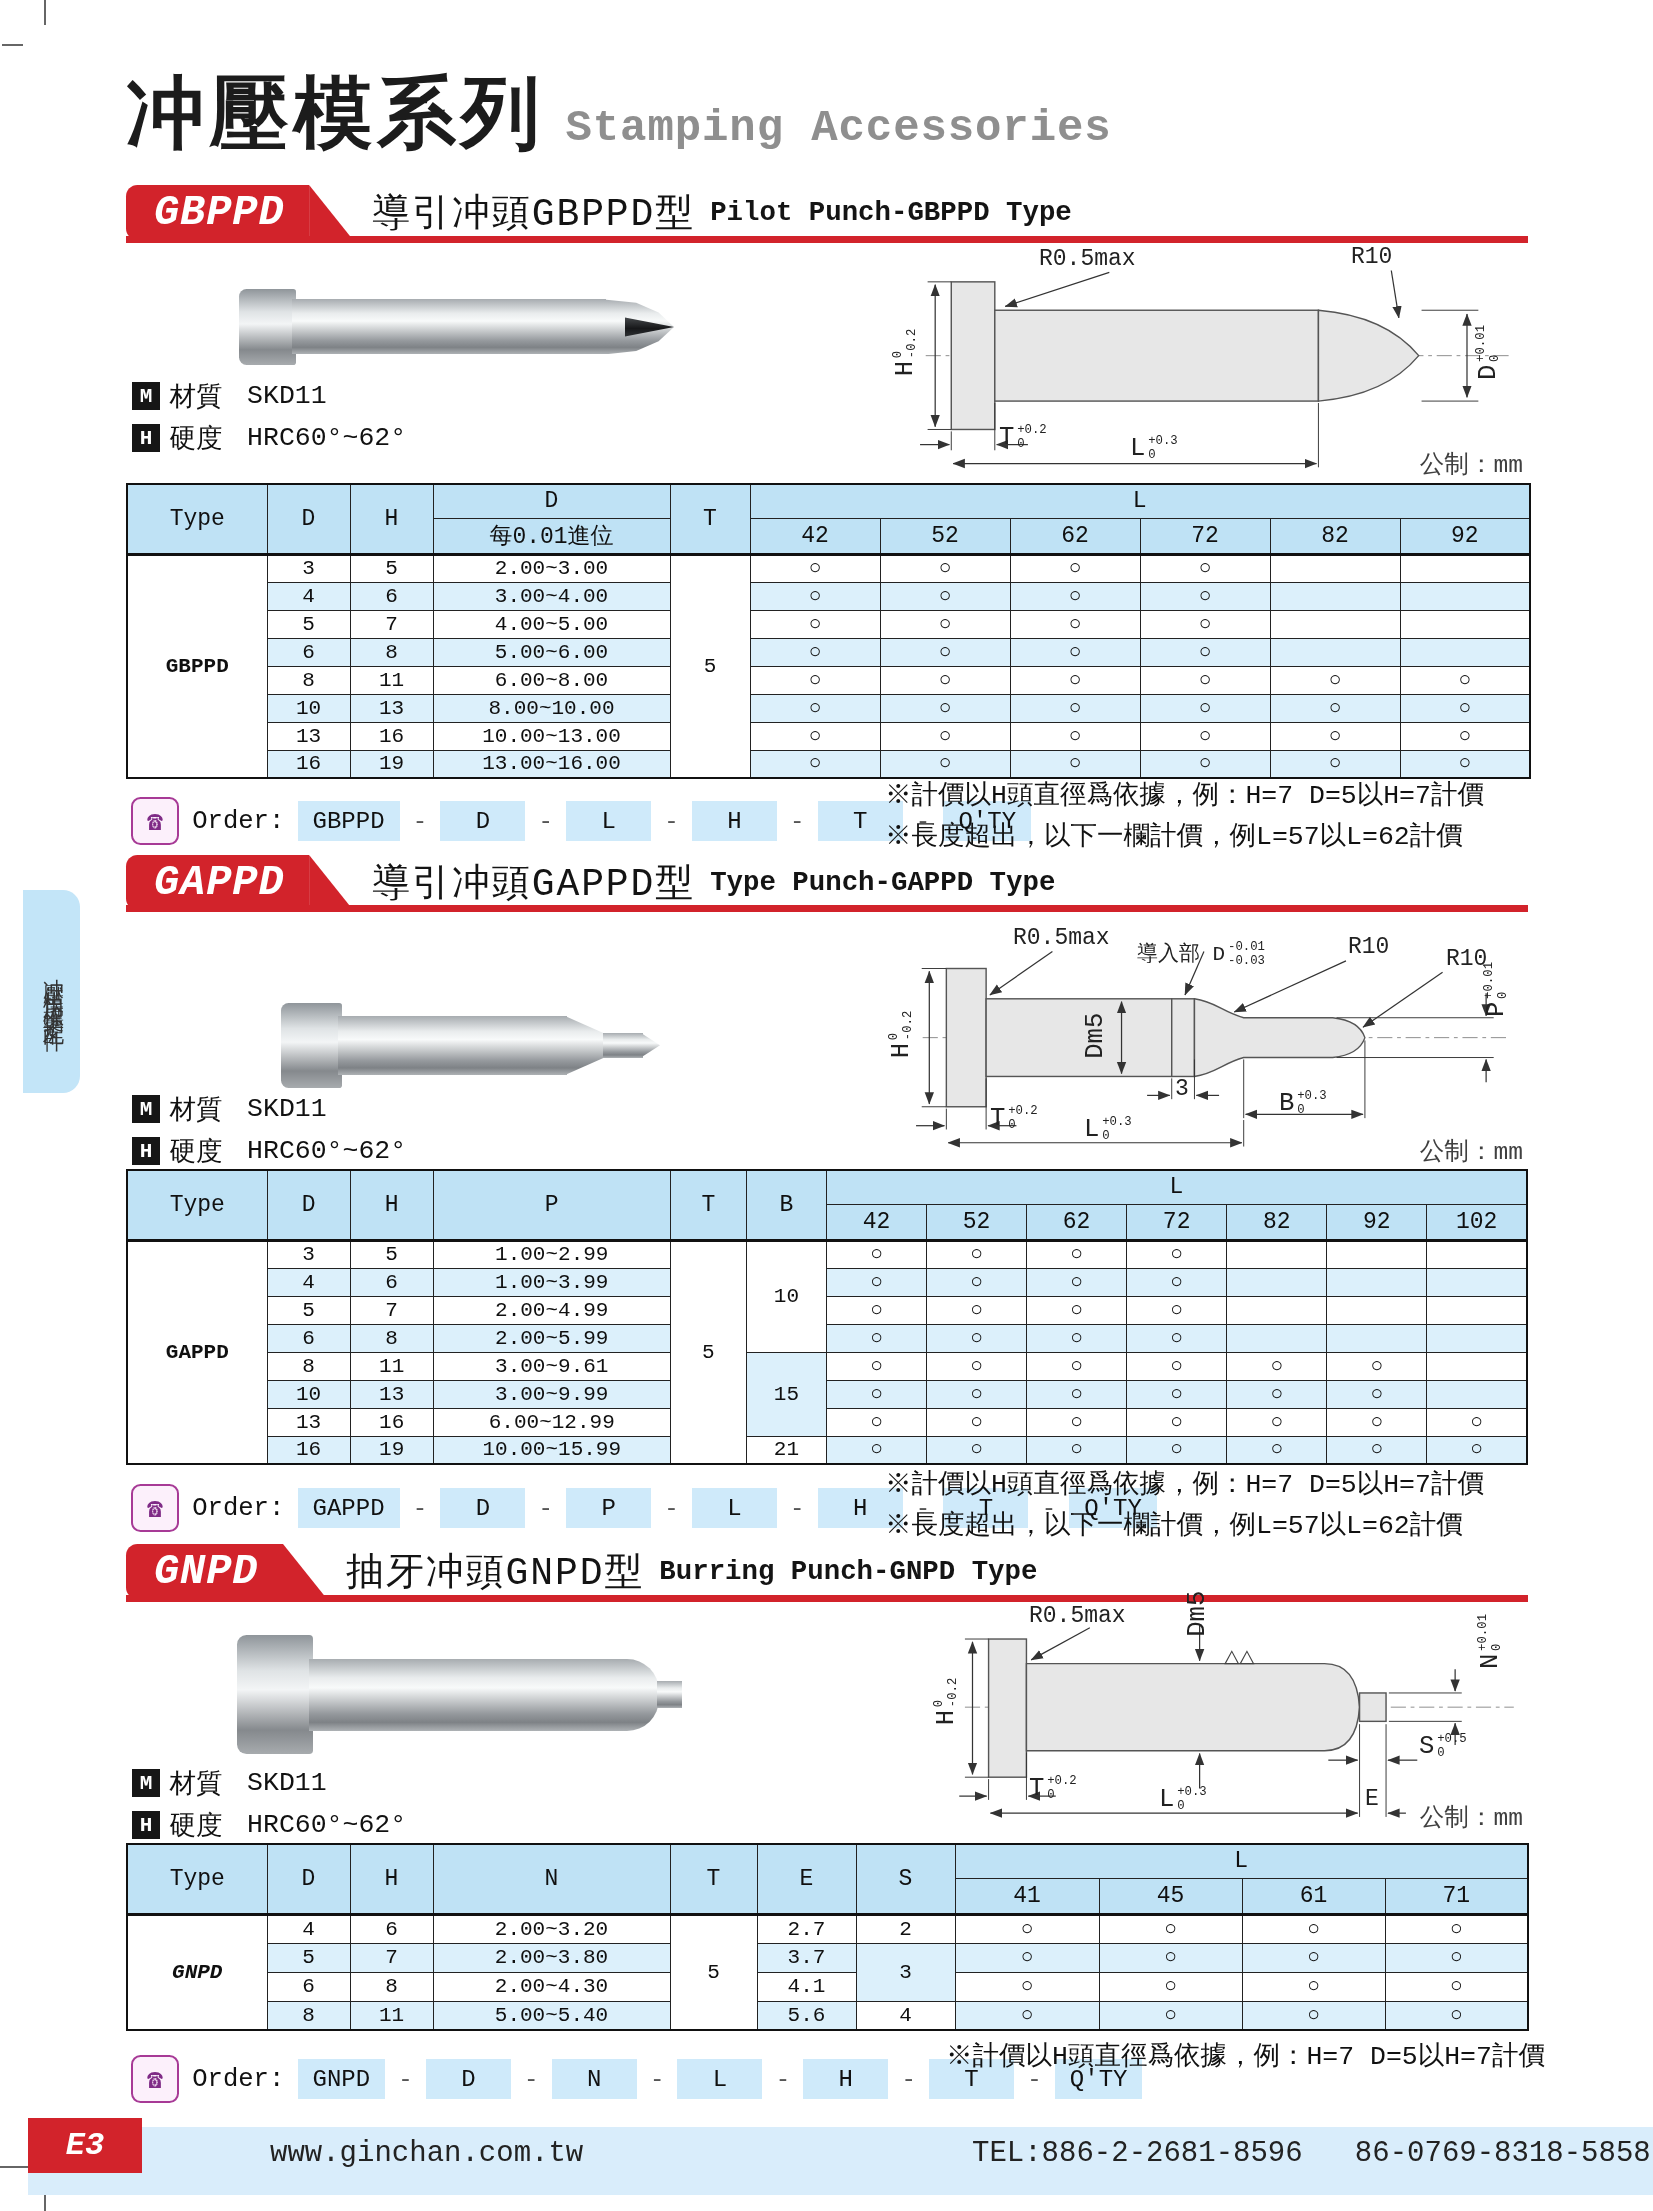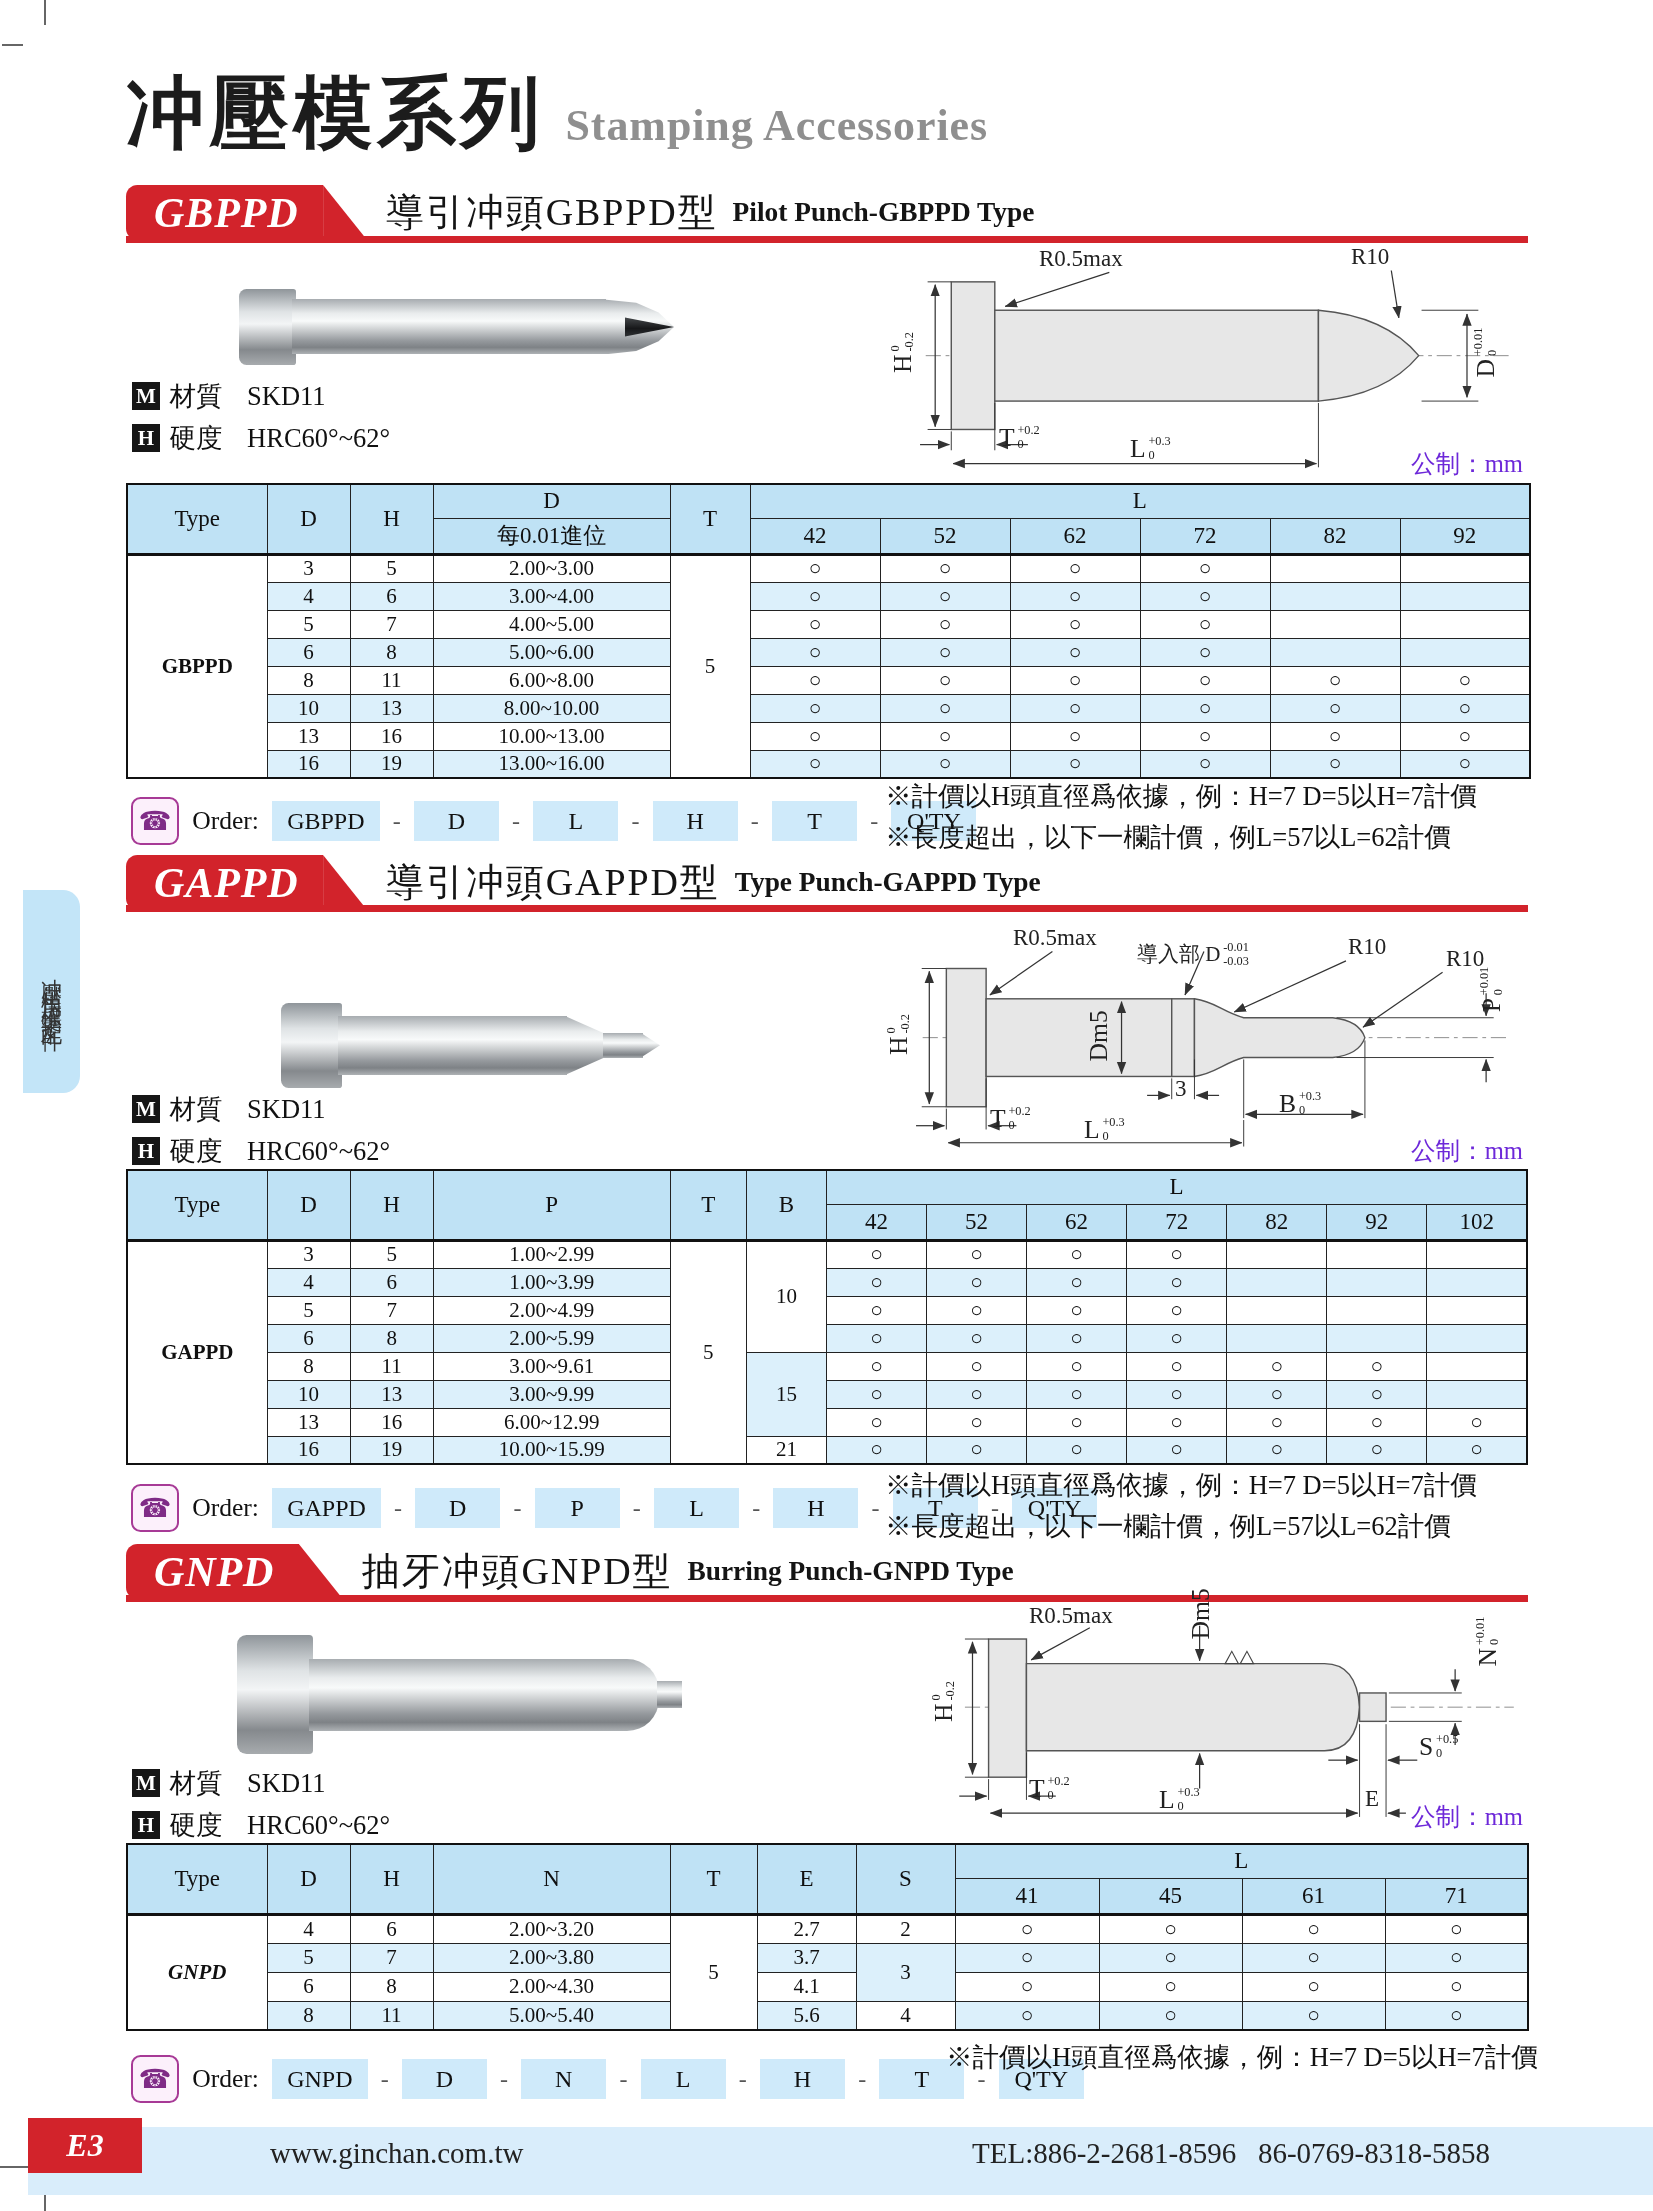--- a/index.html
+++ b/index.html
@@ -1,17 +1,17 @@
 <!DOCTYPE html>
 <html style="font-size:15px"><head>
 <meta charset="utf-8">
 <style>
   html,body{margin:0;padding:0;background:#fff;}
   #page{position:relative;width:1653px;height:2212px;background:#fff;overflow:hidden;
-        font-family:Liberation Serif, serif;color:#111;}
+        font-family:Liberation Mono, monospace;color:#111;}
 
   
   .crop{position:absolute;background:#666;}
 
   
   .main-head{position:absolute;left:126px;top:61px;display:flex;align-items:baseline;gap:21px;}
   .main-zh{font-size:79px;font-weight:bold;color:#1c1c1c;letter-spacing:4.7px;}
   .main-en{font-size:44px;font-weight:bold;color:#8f8f8f;letter-spacing:0.9px;}
 
   
@@ -25,21 +25,21 @@
   .sec-underline{position:absolute;left:126px;width:1402px;height:6.6px;background:#d2232b;}
 
   
   .specs{position:absolute;}
   .spec-line{display:flex;align-items:center;height:42px;}
   .spec-abbr{background:#161616;color:#fff;width:28px;height:28px;display:inline-flex;
              align-items:center;justify-content:center;font-weight:bold;font-size:21px;}
   .spec-label{font-size:26.5px;margin:0 24.6px 0 9.5px;}
   .spec-val{font-size:26.5px;}
 
-  .unit{position:absolute;width:208px;text-align:right;font-size:24.6px;color:#6d28d9;}
+  .unit{position:absolute;width:208px;text-align:right;font-size:24.6px;color:#404040;}
 
   
   .photo{position:absolute;}
   .photo div{position:absolute;}
   .metal{background:linear-gradient(180deg,#a7acb0 0%,#e9eced 26%,#f8fafa 40%,#95999d 76%,#7e8286 88%,#aeb2b5 100%);}
   .metal-h{background:linear-gradient(180deg,#8f959a 0%,#dfe3e5 30%,#f3f5f6 46%,#85898d 80%,#a7abae 100%);}
 
   
   .drawing{position:absolute;}
   .part{fill:#e7e7e7;stroke:#555;stroke-width:1.5;}

